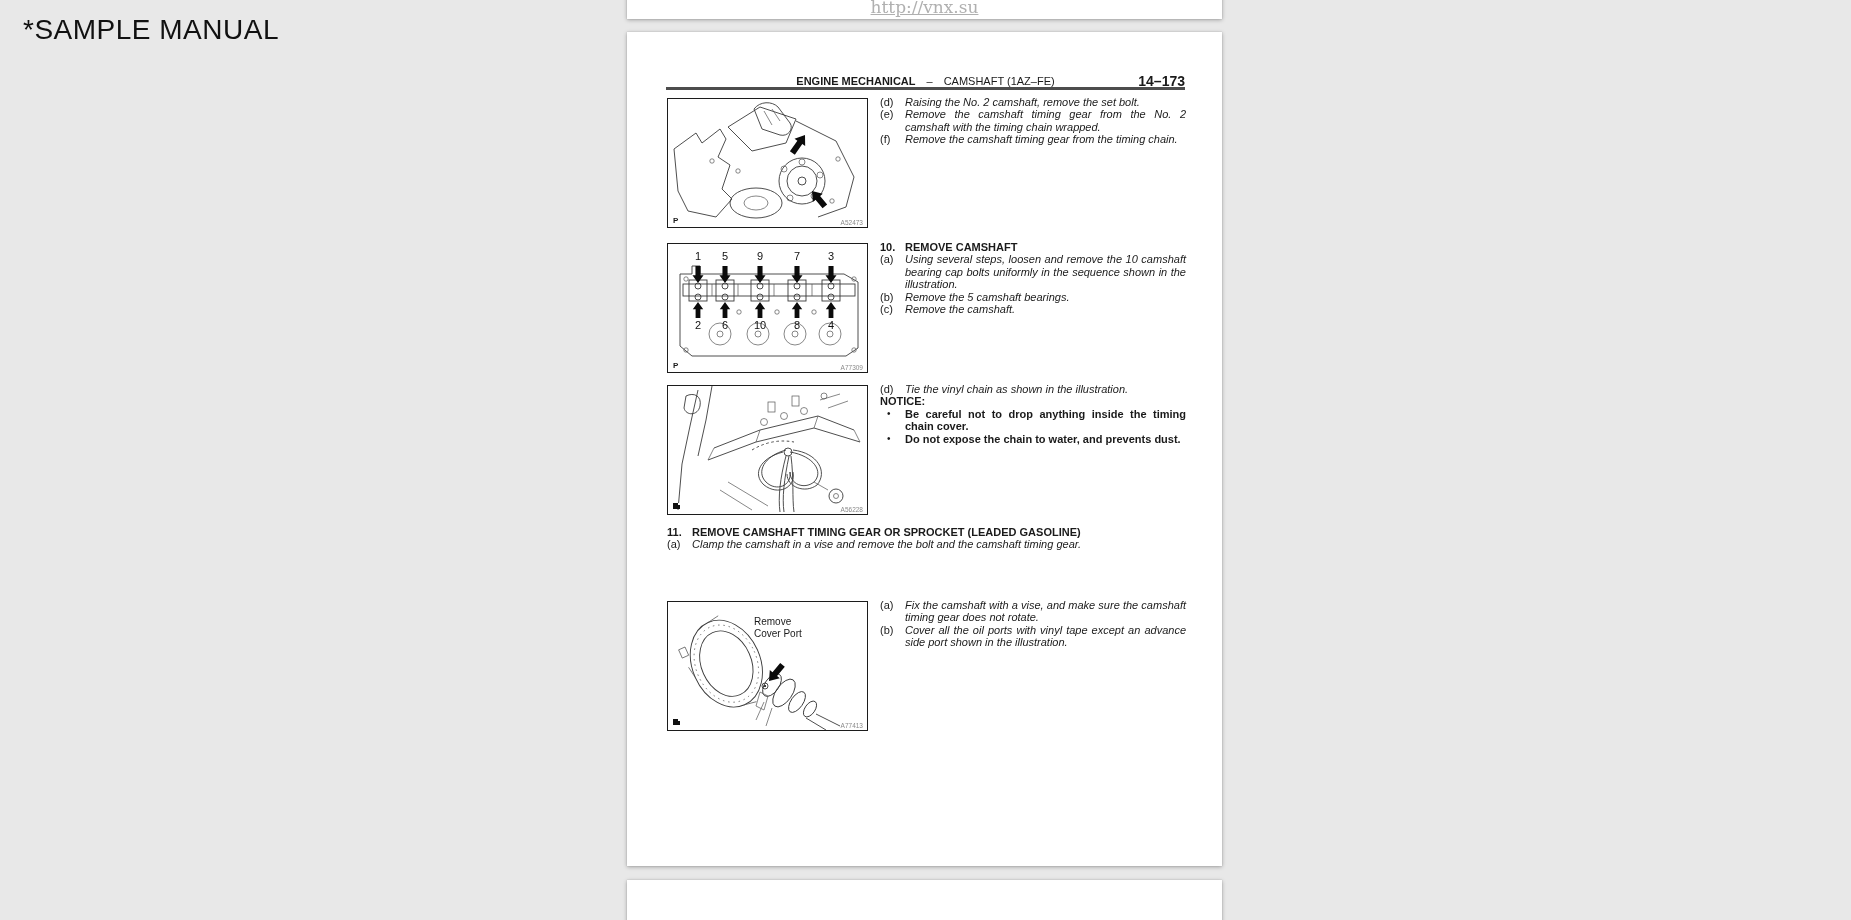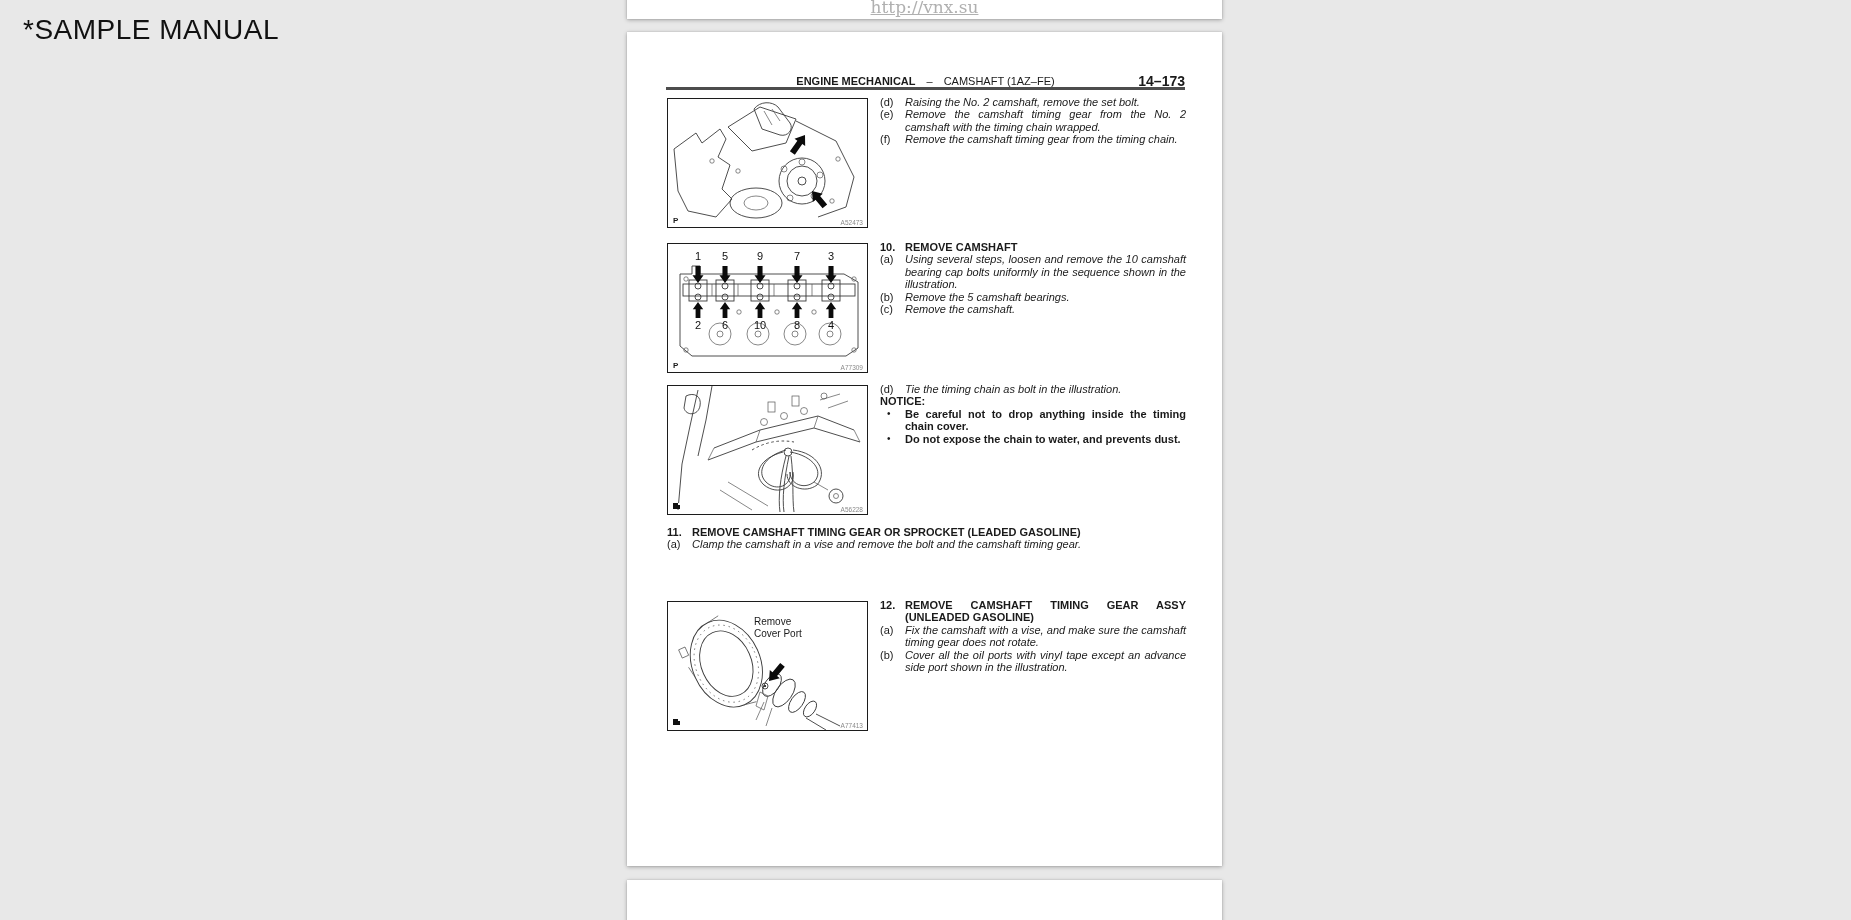--- a/index.html
+++ b/index.html
@@ -251,21 +251,21 @@
         <path class="lnt" d="M160,104 L146,96"></path>
         <path class="lnt" d="M60,96 L100,120 M52,104 L84,124"></path>
       </svg>
       <span class="fig-sq"></span>
       <span class="fig-id">A56228</span>
     </div>
 
     <div class="tcol t3">
       <div class="step">
         <span class="lbl">(d)</span>
-        <span class="txt">Tie the timing chain as bolt in the illustration.</span>
+        <span class="txt">Tie the vinyl chain as shown in the illustration.</span>
       </div>
       <div class="notice-label">NOTICE:</div>
       <div class="brow">
         <span class="bdot">•</span>
         <span class="btxt">Be careful not to drop anything inside the timing chain cover.</span>
       </div>
       <div class="brow">
         <span class="bdot">•</span>
         <span class="btxt">Do not expose the chain to water, and prevents dust.</span>
       </div>
@@ -306,24 +306,20 @@
       </svg>
       <div class="fig-callout">
         <div>Remove</div>
         <div>Cover Port</div>
       </div>
       <span class="fig-sq"></span>
       <span class="fig-id">A77413</span>
     </div>
 
     <div class="tcol t4">
-      <div class="heading">
-        <span class="lbl">12.</span>
-        <span class="txt">REMOVE CAMSHAFT TIMING GEAR ASSY (UNLEADED GASOLINE)</span>
-      </div>
       <div class="step">
         <span class="lbl">(a)</span>
         <span class="txt">Fix the camshaft with a vise, and make sure the camshaft timing gear does not rotate.</span>
       </div>
       <div class="step">
         <span class="lbl">(b)</span>
         <span class="txt">Cover all the oil ports with vinyl tape except an advance side port shown in the illustration.</span>
       </div>
     </div>
 

